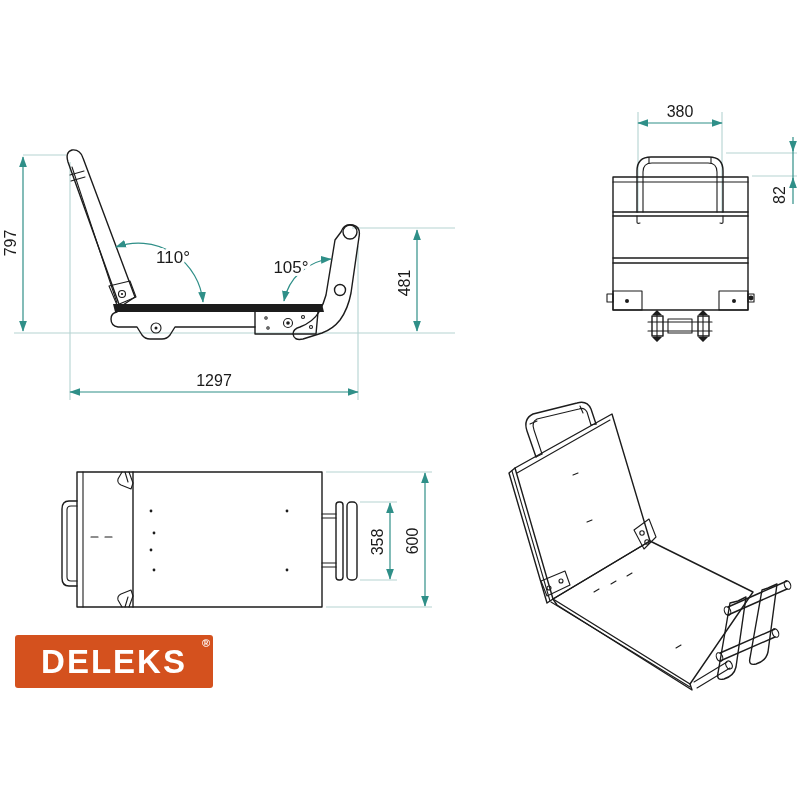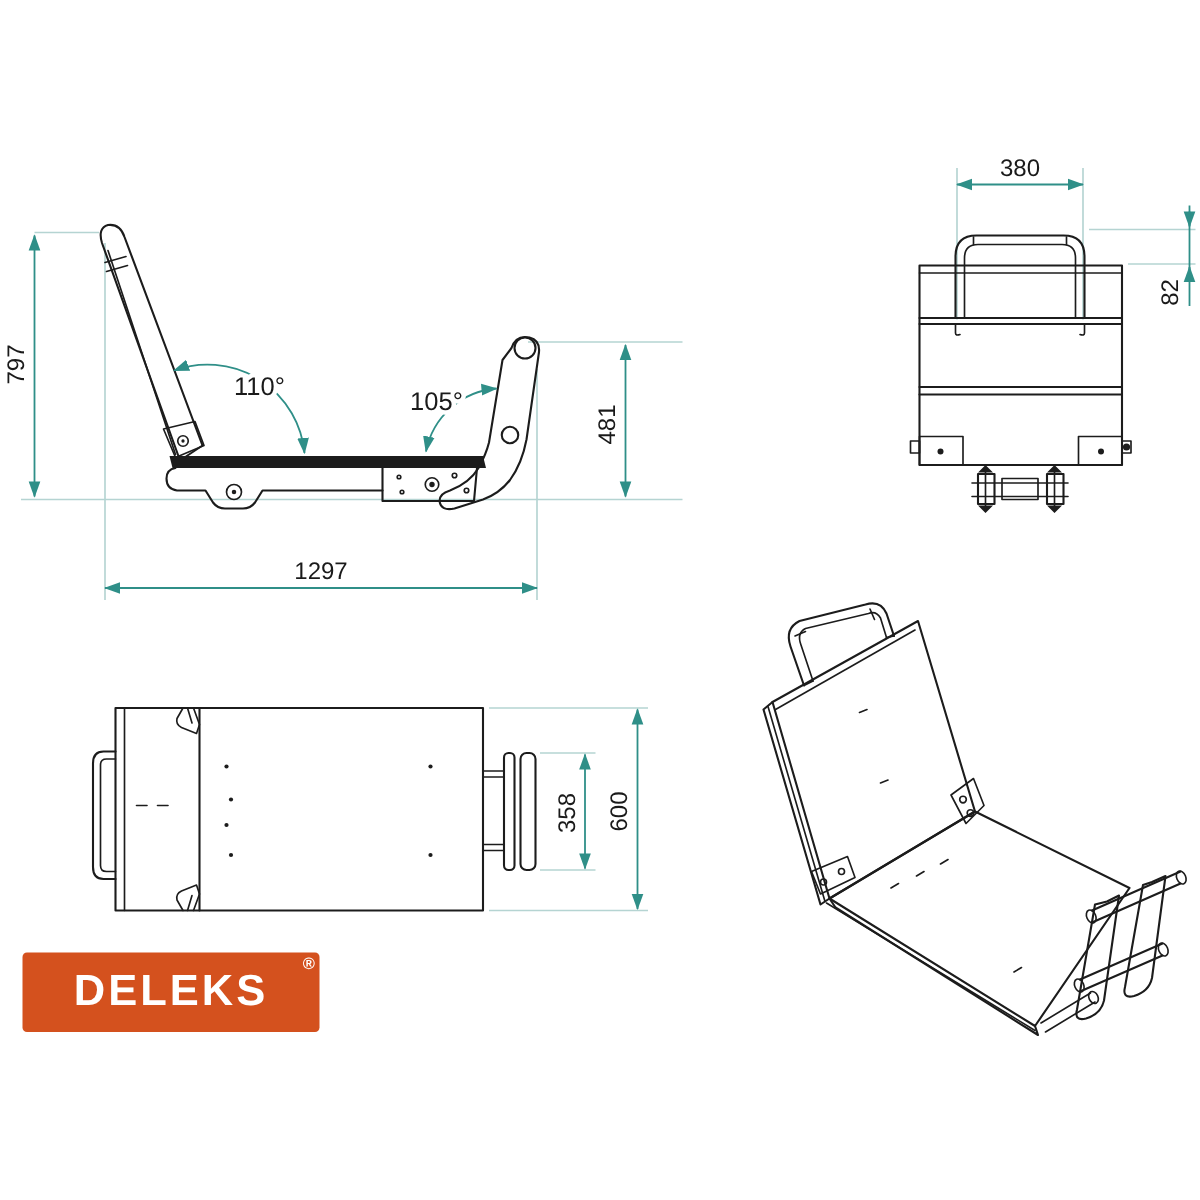--- a/index.html
+++ b/index.html
@@ -13,21 +13,21 @@
   
   .dim{fill:none;stroke:#2f8f88;stroke-width:1.2;}
   .ext{fill:none;stroke:#b5d4d2;stroke-width:1.1;}
   .dimtxt{font-size:16px;fill:#1a1a1a;text-anchor:middle;
           paint-order:stroke;stroke:#ffffff;stroke-width:5px;stroke-linejoin:round;}
   .angtxt{font-size:17px;fill:#1a1a1a;text-anchor:middle;
           paint-order:stroke;stroke:#ffffff;stroke-width:6px;stroke-linejoin:round;}
   
   .logo{position:absolute;left:15px;top:635px;width:198px;height:53px;background:#d4511e;
         border-radius:3px;display:flex;align-items:center;justify-content:center;}
-  .logo .brand{color:#ffffff;font-weight:bold;font-size:29px;letter-spacing:2px;
+  .logo .brand{color:#ffffff;font-weight:bold;font-size:33px;letter-spacing:2px;
                font-family:"Liberation Sans", sans-serif;}
   .logo .reg{position:absolute;top:2px;right:3px;color:#ffffff;font-size:11px;font-weight:bold;}
 </style>
 </head>
 <body>
 
 <div class="canvas">
 
 <svg width="800" height="800" viewBox="0 0 800 800">
   <defs>

